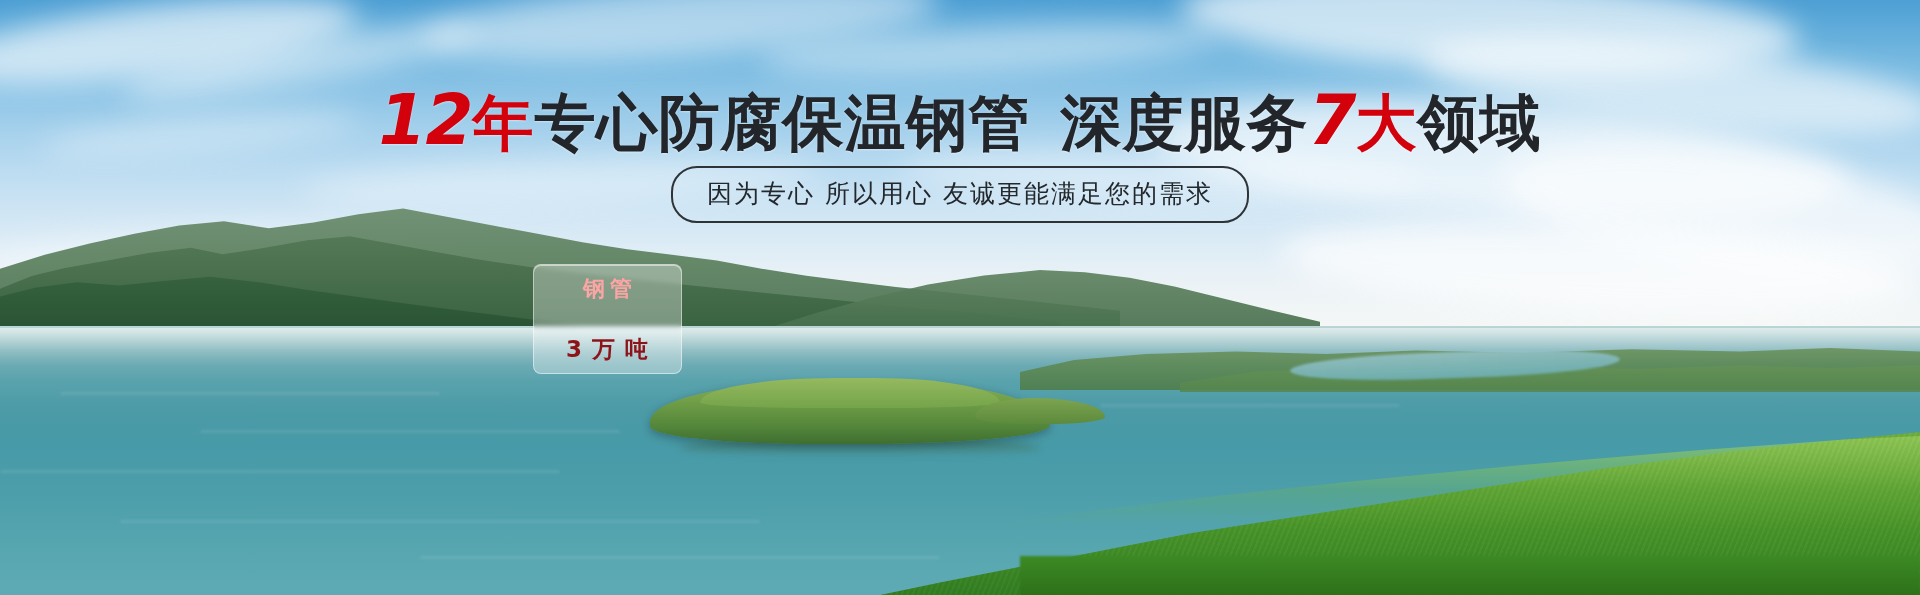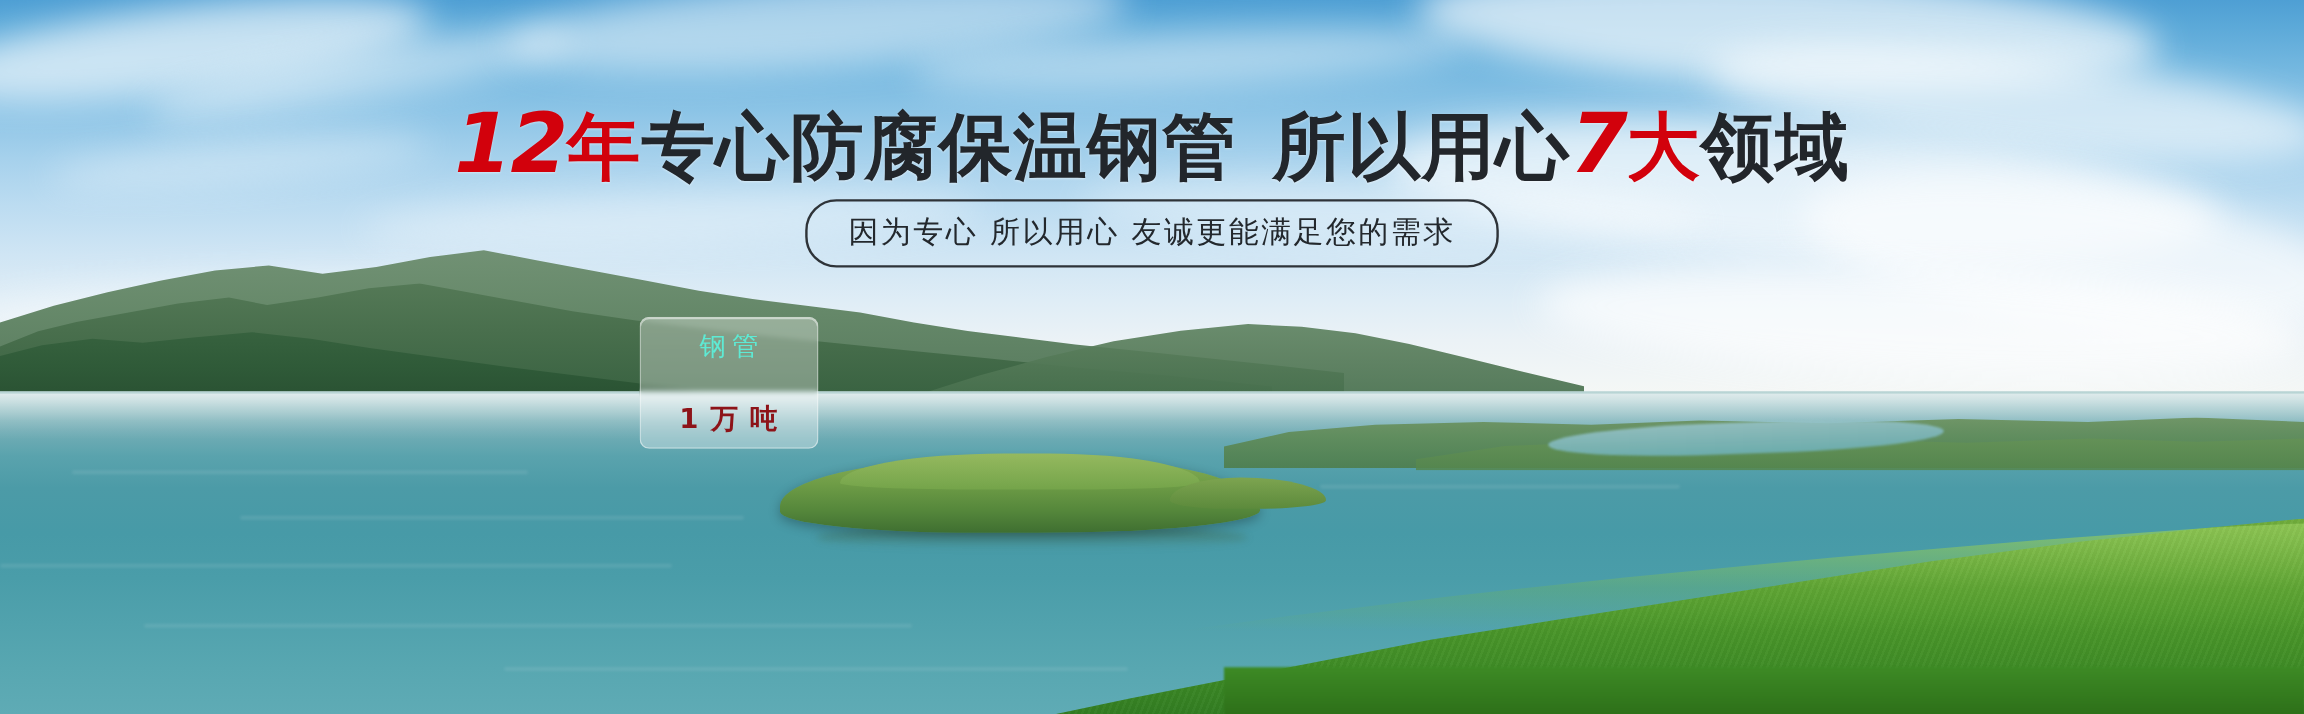--- a/index.html
+++ b/index.html
@@ -245,22 +245,22 @@
     display:flex;
     flex-direction:column;
     align-items:center;
     justify-content:center;
     box-shadow:inset 0 1px 0 rgba(255,255,255,.5);
   }
   .card.wide{ width:172px; }
   .card-title{
     font-size:22px;
     letter-spacing:5px;
-    color:#5eead4;
-    font-weight:normal;
+    color:#fca5a5;
+    font-weight:bold;
     margin-bottom:30px;
     text-indent:5px;
   }
   .card-value{
     font-size:23px;
     color:#8d1318;
     font-weight:bold;
     letter-spacing:1px;
   }
   .card-value sup{
@@ -315,31 +315,31 @@
   <div class="island-tail"></div>
 
   <div class="grass"></div>
   <div class="grass-hi"></div>
   <div class="grass-edge"></div>
   <div class="grass-left"></div>
 
   <div class="content">
 
     <div class="headline">
-      <span class="red num">12</span><span class="red">年</span><span>专心防腐保温钢管</span><span class="gap"></span><span>所以用心</span><span class="red num">7</span><span class="red">大</span><span>领域</span>
+      <span class="red num">12</span><span class="red">年</span><span>专心防腐保温钢管</span><span class="gap"></span><span>深度服务</span><span class="red num">7</span><span class="red">大</span><span>领域</span>
     </div>
 
     <div class="subtitle-wrap">
       <div class="subtitle">因为专心 所以用心  友诚更能满足您的需求</div>
     </div>
 
     <div class="cards">
 
       <div class="card">
         <div class="card-title">钢管</div>
-        <div class="card-value">1 万 吨</div>
+        <div class="card-value">3 万 吨</div>
       </div>
 
 
 
     </div>
   </div>
 </div>
 
 </body></html>

